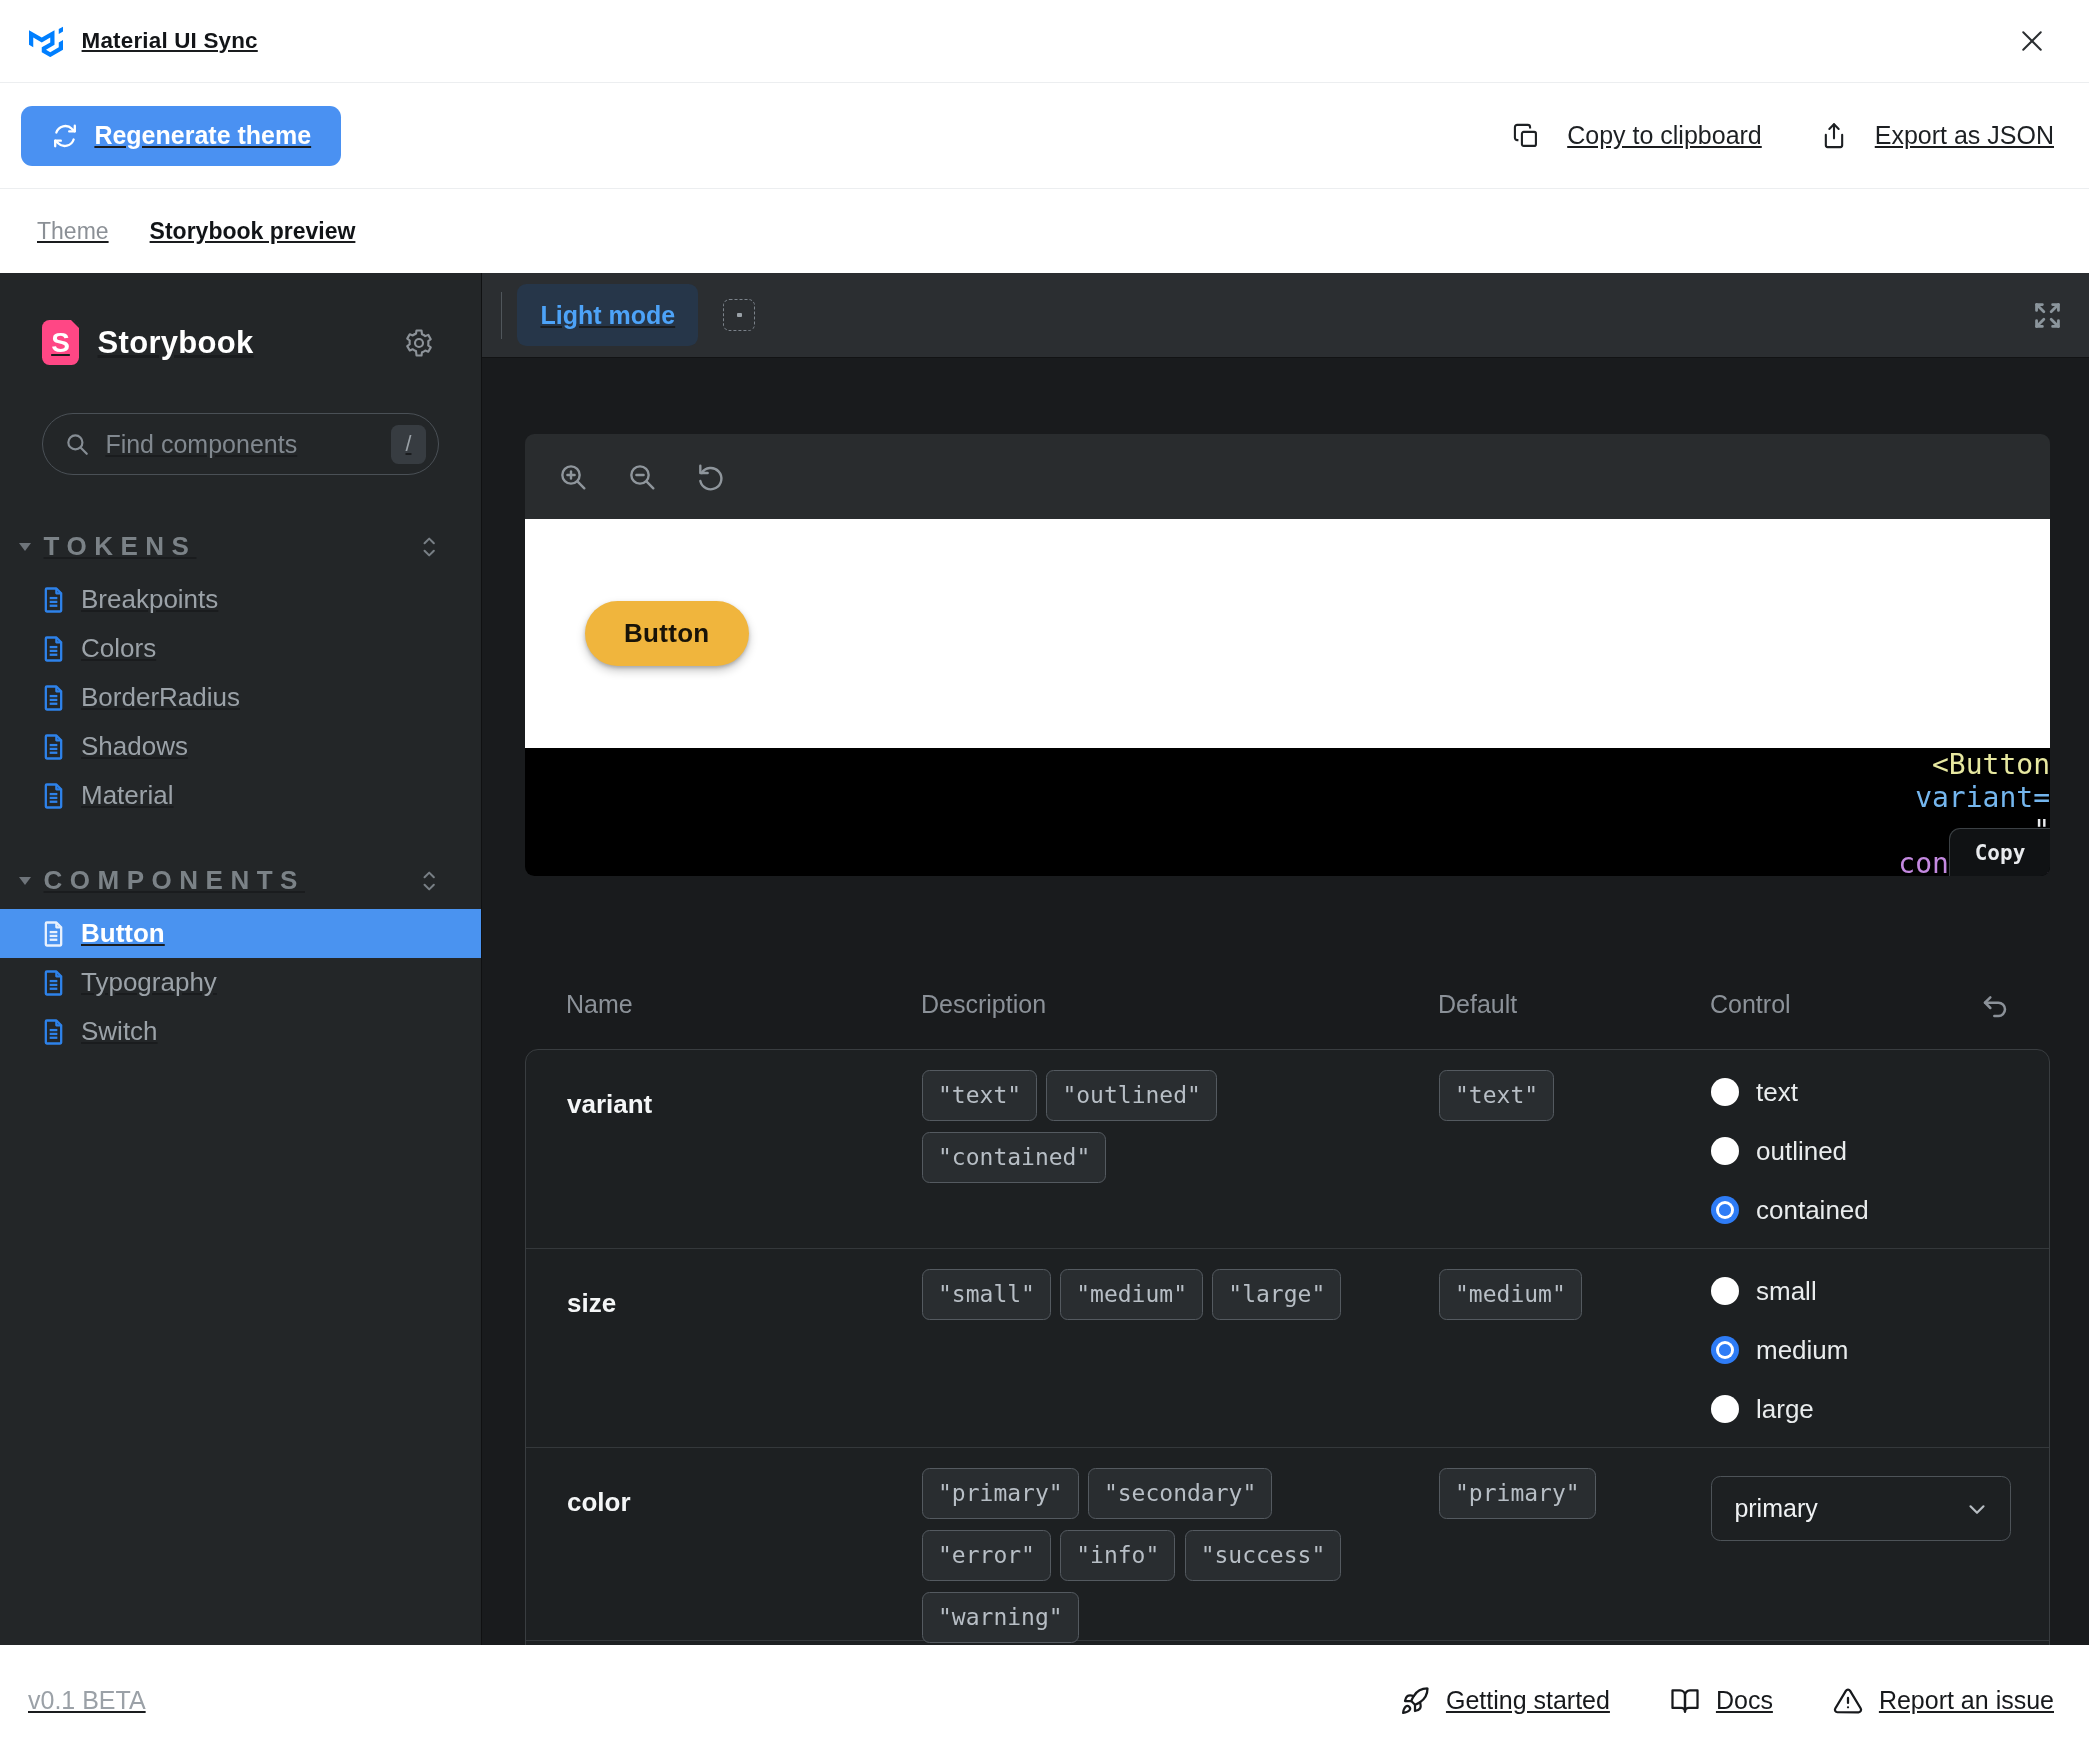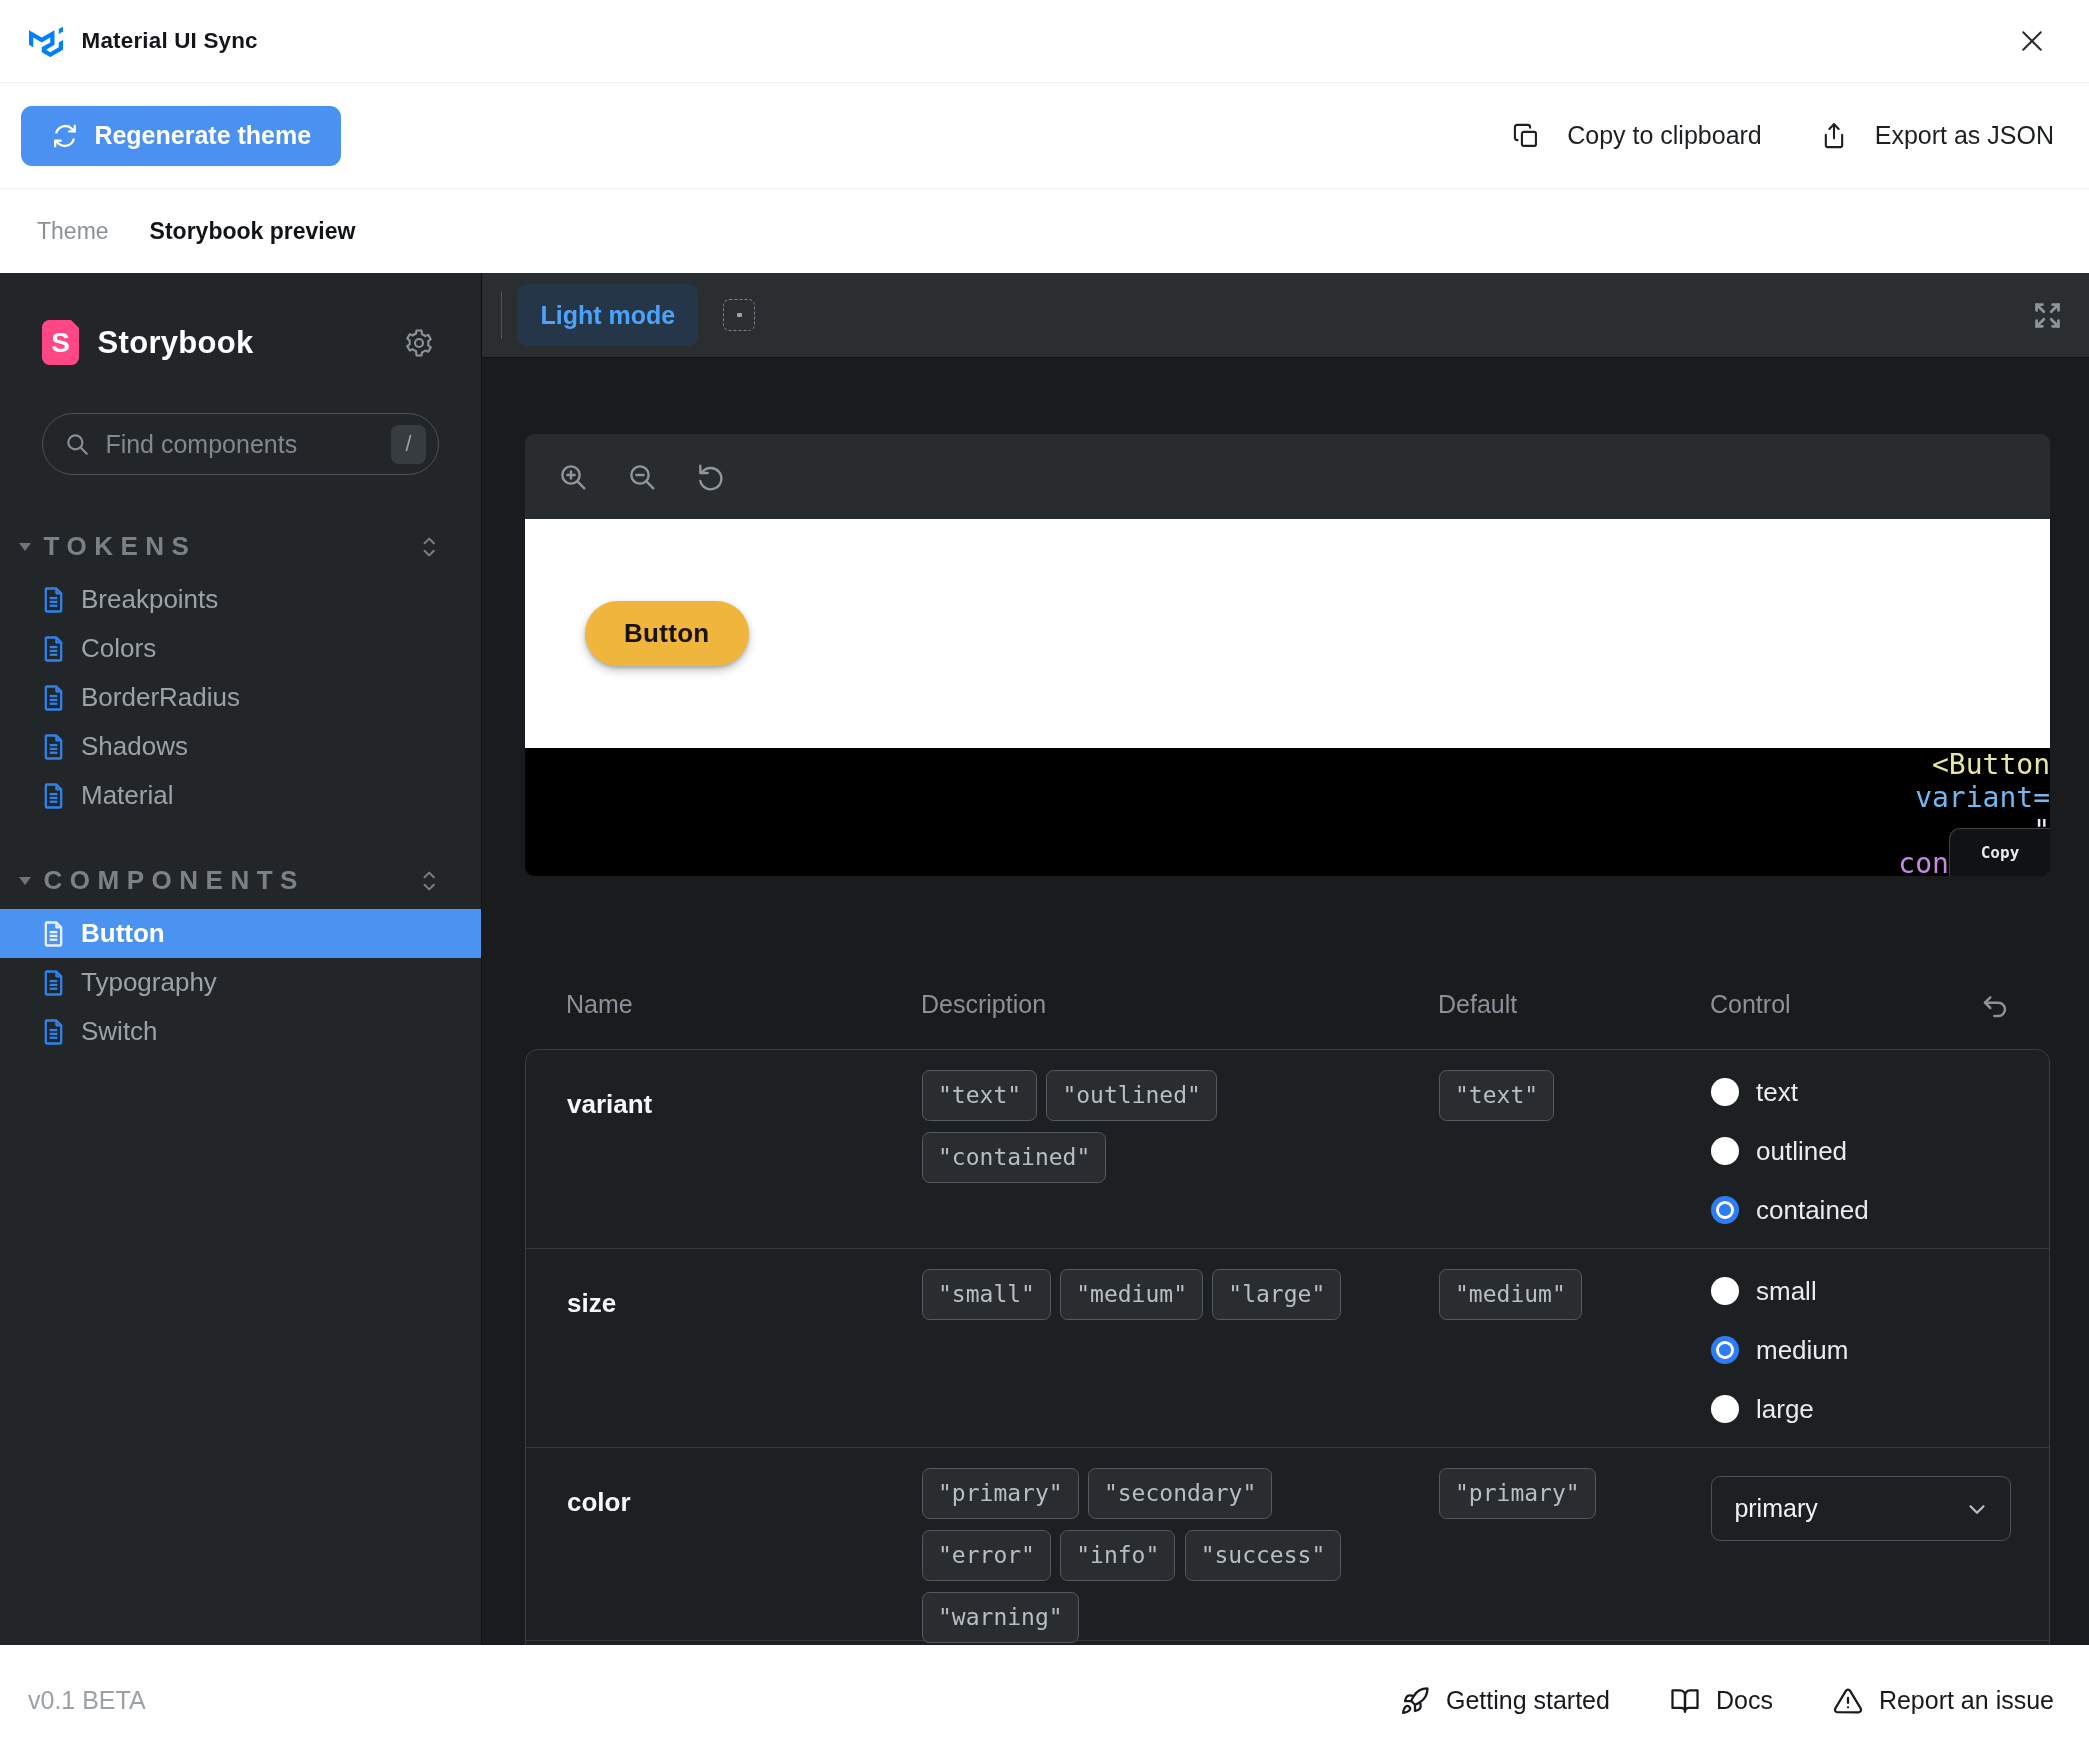--- a/index.html
+++ b/index.html
@@ -3,21 +3,21 @@
 <meta charset="utf-8">
 <style>
   * { box-sizing: border-box; margin: 0; padding: 0; }
   html,body { width: 2089px; height: 1756px; }
   body {
     font-family: "Liberation Sans", sans-serif;
     background: #ffffff;
     color: #1a1c1e;
     overflow: hidden;
   }
-  .app { width: 2089px; height: 1756px; display: flex; flex-direction: column; }
+  .app { width: 2089px; height: 1756px; display: flex; flex-direction: column; text-decoration: underline; }
 
   
   .titlebar {
     height: 83px; flex: none;
     display: flex; align-items: center;
     padding: 0 37px 0 29px;
     border-bottom: 1.9px solid #eceef0;
     background: #fff;
   }
   .titlebar .app-title { font-size: 22.4px; font-weight: 700; color: #131518; margin-left: 18.6px; letter-spacing: 0.2px; }
@@ -116,21 +116,21 @@
     cursor: pointer;
   }
   .codeblock { height: 128px; background: #000000; position: relative; display: flex; align-items: flex-end;
     padding-left: 44px; font-family: "DejaVu Sans Mono", monospace; font-size: 28px; letter-spacing: 0; flex-direction: column; }
   .c-tag { color: #e7e8a0; }
   .c-attr { color: #74b6ee; }
   .c-plain { color: #e9ebee; }
   .c-str { color: #c489e0; }
   .copy-btn { position: absolute; right: 0; bottom: 0; width: 101px; height: 48px;
     background: #101214; border: none; border-top: 1.9px solid #3b4044; border-left: 1.9px solid #3b4044;
-    border-top-left-radius: 11.2px; color: #e9ebee; font-family: inherit; font-size: 16px; font-weight: 600; cursor: pointer; }
+    border-top-left-radius: 11.2px; color: #e9ebee; font-family: inherit; font-size: 21px; font-weight: 600; cursor: pointer; }
 
   
   .props-header { position: absolute; left: 43px; top: 711px; width: 1525px; height: 41px; }
   .props-header span { position: absolute; top: 5.6px; font-size: 25px; color: #8b9198; }
   .ph-name { left: 41px; } .ph-desc { left: 396px; } .ph-default { left: 913px; } .ph-control { left: 1185px; }
   .undo-btn { position: absolute; right: 39px; top: 1.9px; color: #9aa0a6; cursor: pointer; display: flex; }
 
   .props-table { position: absolute; left: 43px; top: 776px; width: 1525px; height: 671px;
     background: #1d2022; border: 1.9px solid #393d40; border-radius: 13px; }
   .prow { position: relative; border-bottom: 1.9px solid #34383b; }

